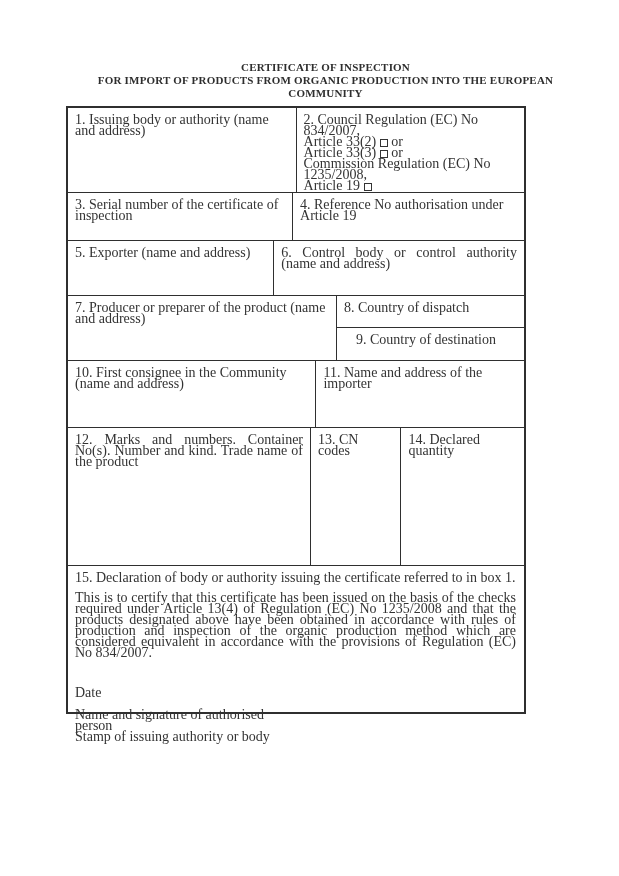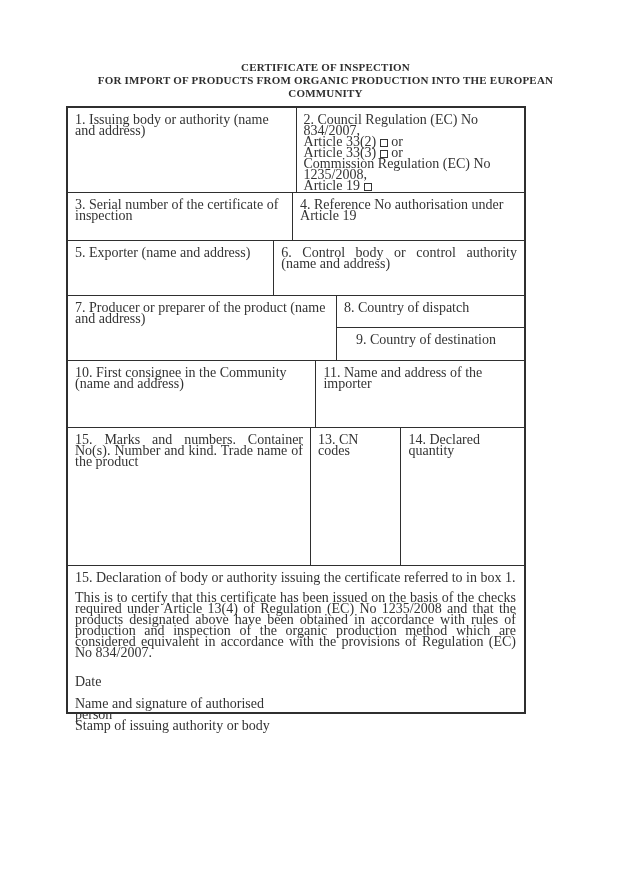--- a/index.html
+++ b/index.html
@@ -85,21 +85,21 @@
     width: 6px;
     height: 6px;
     border: 1px solid #333333;
     margin: 0 3px 0 4px;
     vertical-align: -0.5px;
     background: #ffffff;
   }
 
   .declaration-cell { padding: 6px 8px 0 7px; }
   .cert-paragraph { margin-top: 9px; text-align: justify; }
-  .date-line { margin-top: 18px; }
+  .date-line { margin-top: 29px; }
   .sig-row { margin-top: 11px; display: flex; flex-direction: column; }
   .sig-left { width: 214px; flex: 0 0 auto; }
   .sig-right { flex: 1 1 auto; }
 </style>
 </head>
 <body>
 
 <div class="page">
 
   <div class="doc-title">
@@ -159,21 +159,21 @@
       <div class="cell col-left bordered-right">
         <span>10. First consignee in the Community (name and address)</span>
       </div>
       <div class="cell col-right">
         <span>11. Name and address of the importer</span>
       </div>
     </div>
 
     <div class="row row-f">
       <div class="cell col-left bordered-right justified">
-        <span>15. Marks and numbers. Container No(s). Number and kind. Trade name of the product</span>
+        <span>12. Marks and numbers. Container No(s). Number and kind. Trade name of the product</span>
       </div>
       <div class="cell col-cn bordered-right">
         <span>13. CN codes</span>
       </div>
       <div class="cell col-right">
         <span>14. Declared quantity</span>
       </div>
     </div>
 
     <div class="row row-g">

